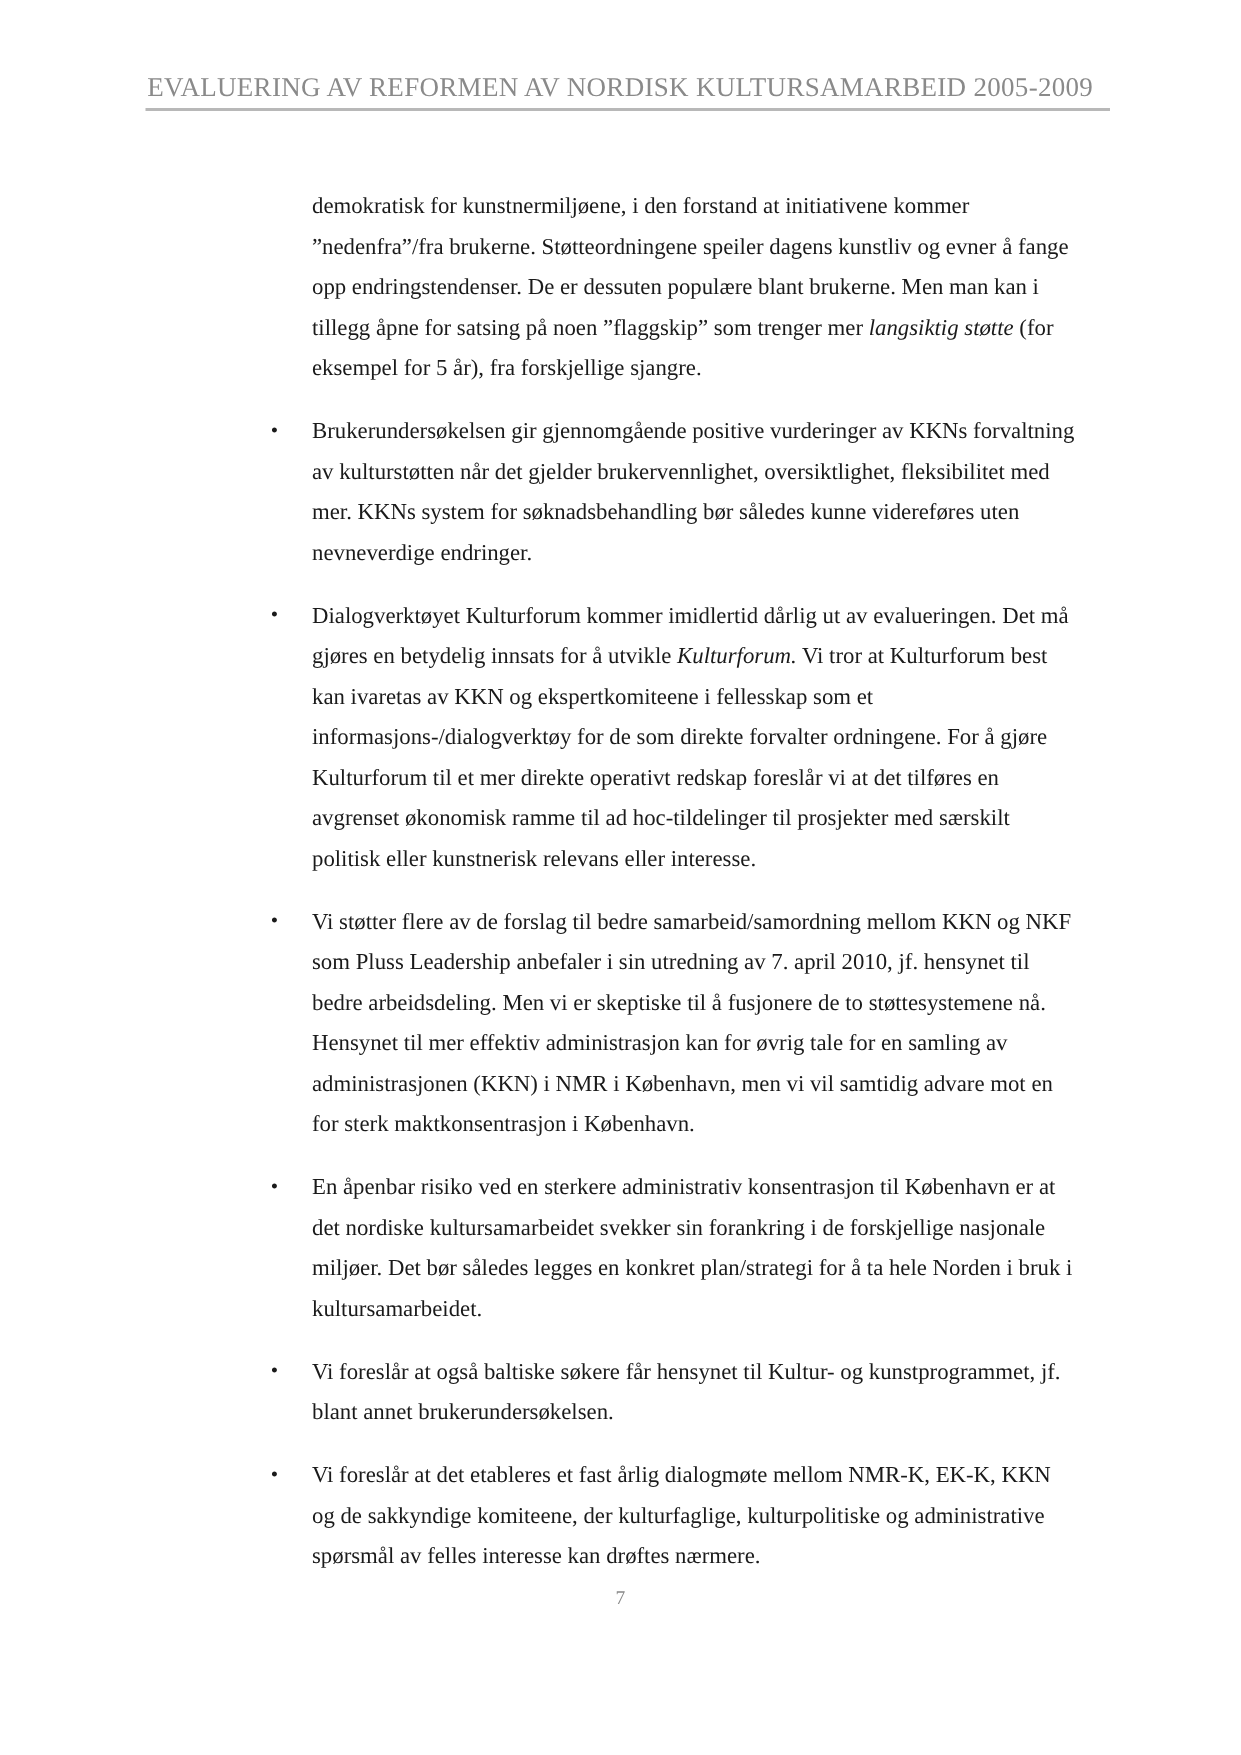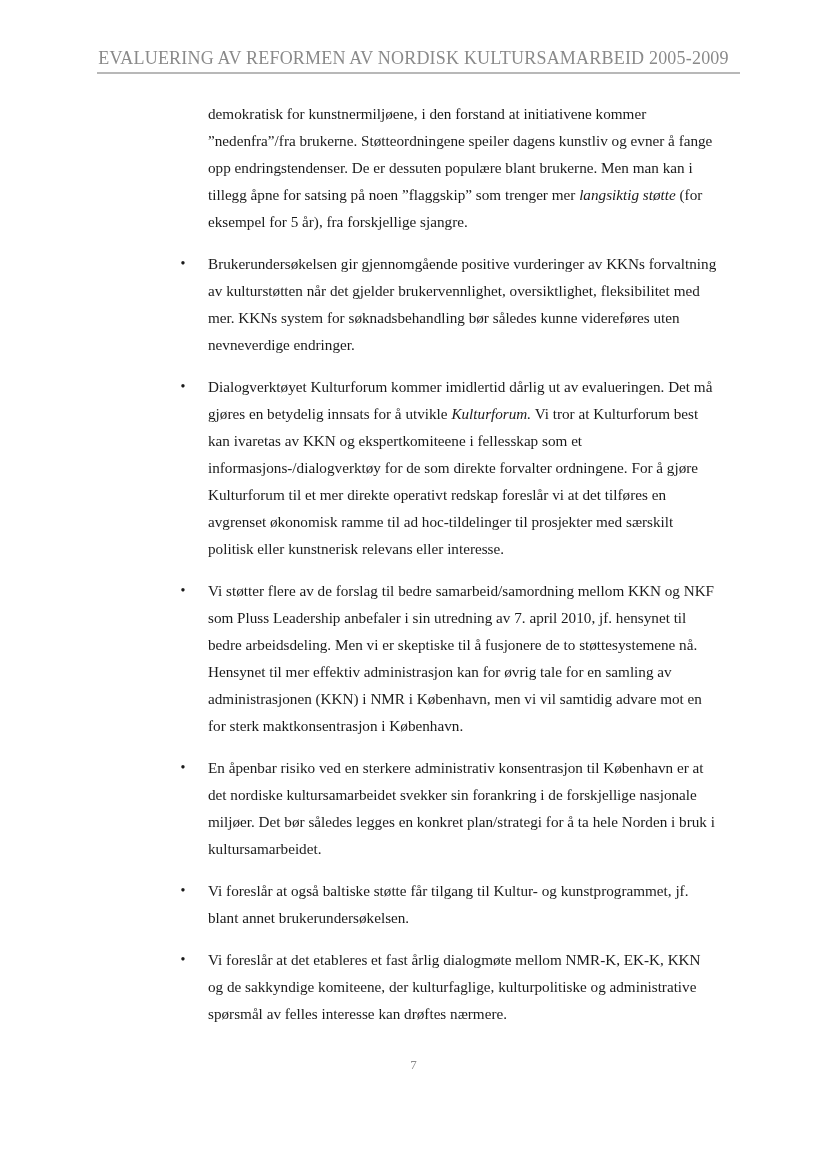--- a/index.html
+++ b/index.html
@@ -28,21 +28,21 @@
     .header-rule {
       position: absolute;
       top: 72px;
       left: 97px;
       width: 643px;
       height: 0;
       border-top: 2px solid #b8b8b8;
     }
     .content {
       position: absolute;
-      top: 100px;
+      top: 124px;
       left: 208px;
       width: 510px;
       font-size: 15.2px;
       line-height: 27px;
     }
     .para {
       margin: 0;
     }
     .bullets {
       list-style: none;
@@ -93,21 +93,21 @@
     <li class="bullet-item">
       <span class="bullet">•</span>
       <span>Vi støtter flere av de forslag til bedre samarbeid/samordning mellom KKN og NKF som Pluss Leadership anbefaler i sin utredning av 7. april 2010, jf. hensynet til bedre arbeidsdeling. Men vi er skeptiske til å fusjonere de to støttesystemene nå. Hensynet til mer effektiv administrasjon kan for øvrig tale for en samling av administrasjonen (KKN) i NMR i København, men vi vil samtidig advare mot en for sterk maktkonsentrasjon i København.</span>
     </li>
     <li class="bullet-item">
       <span class="bullet">•</span>
       <span>En åpenbar risiko ved en sterkere administrativ konsentrasjon til København er at det nordiske kultursamarbeidet svekker sin forankring i de forskjellige nasjonale miljøer. Det bør således legges en konkret plan/strategi for å ta hele Norden i bruk i kultursamarbeidet.</span>
     </li>
     <li class="bullet-item">
       <span class="bullet">•</span>
-      <span>Vi foreslår at også baltiske støtte får tilgang til Kultur- og kunstprogrammet, jf. blant annet brukerundersøkelsen.</span>
+      <span>Vi foreslår at også baltiske søkere får hensynet til Kultur- og kunstprogrammet, jf. blant annet brukerundersøkelsen.</span>
     </li>
     <li class="bullet-item">
       <span class="bullet">•</span>
       <span>Vi foreslår at det etableres et fast årlig dialogmøte mellom NMR-K, EK-K, KKN og de sakkyndige komiteene, der kulturfaglige, kulturpolitiske og administrative spørsmål av felles interesse kan drøftes nærmere.</span>
     </li>
   </ul>
 </div>
 
 <div class="page-number">7</div>
 

